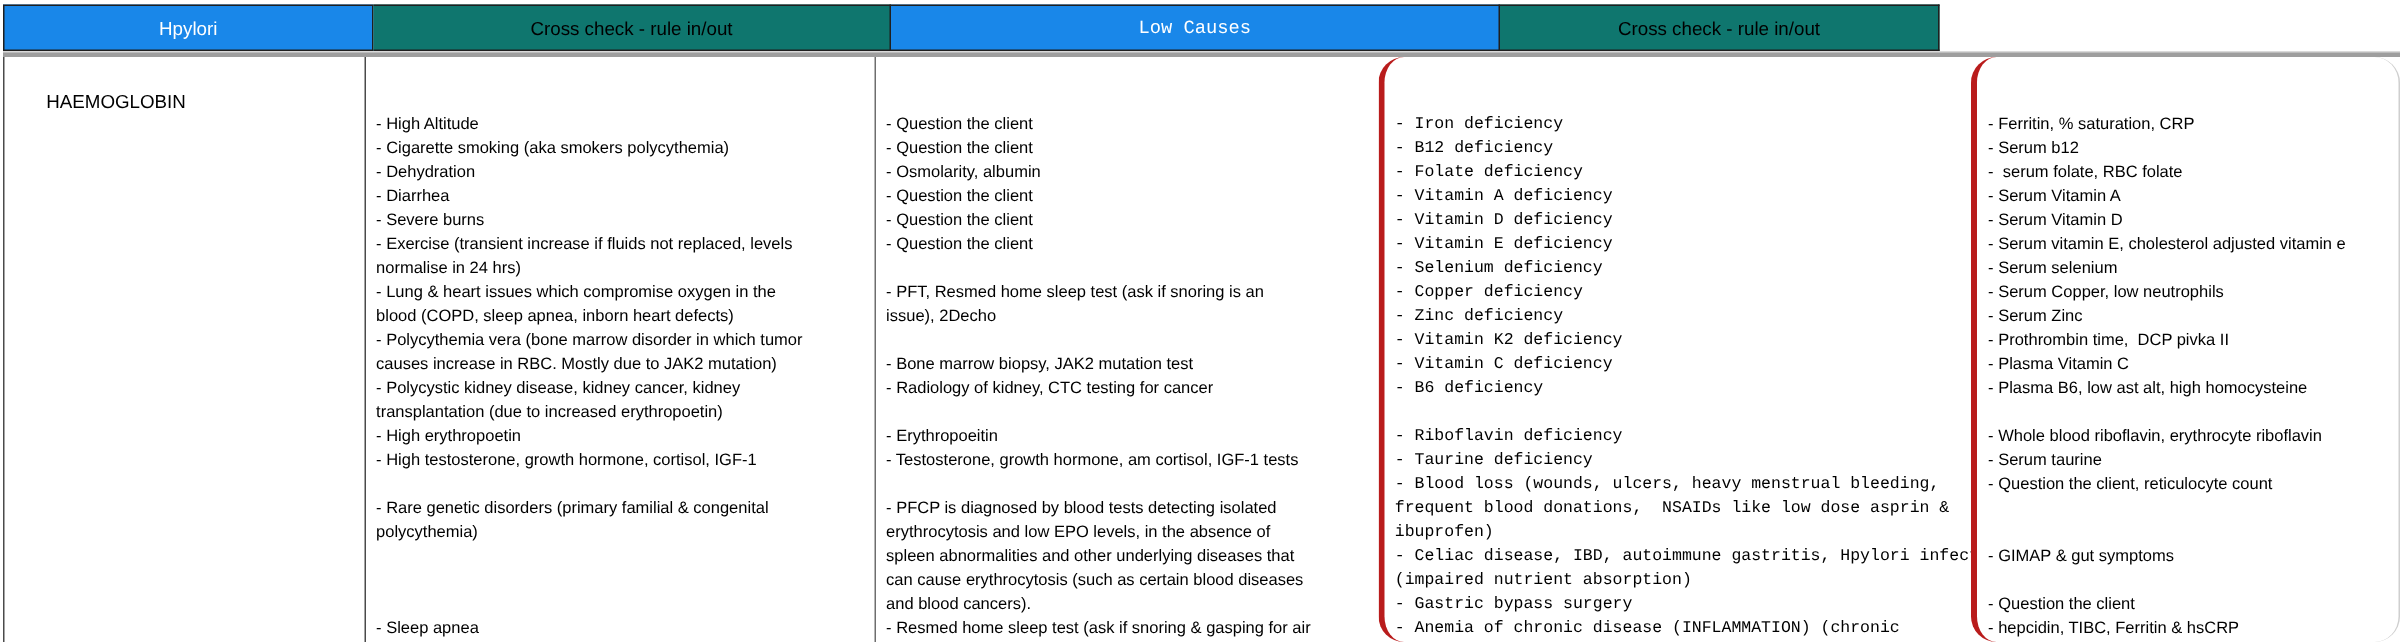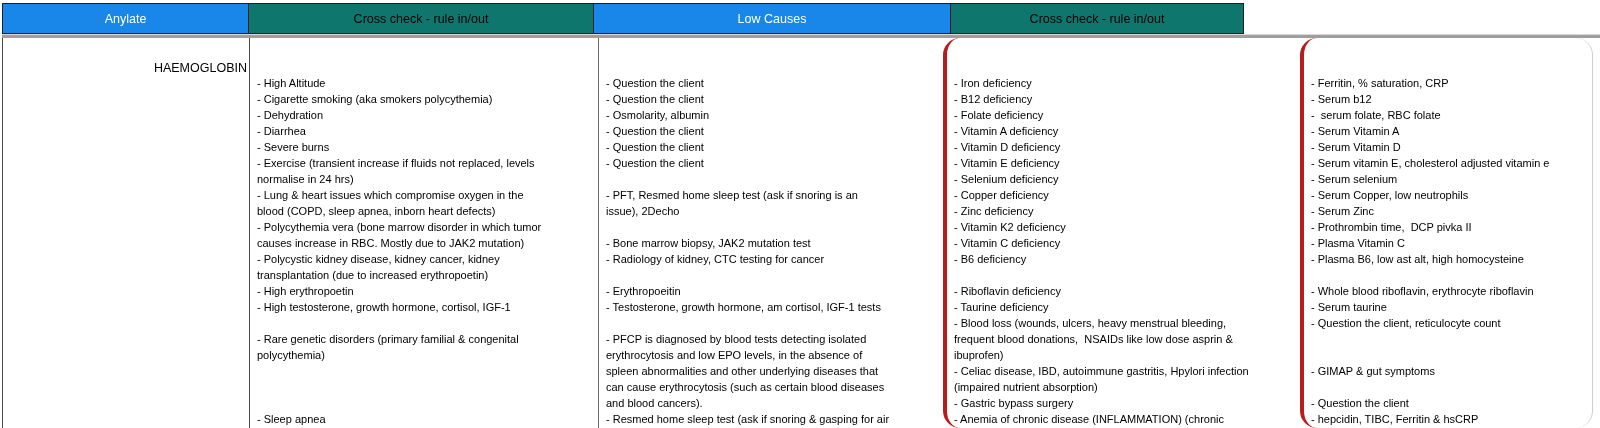--- a/index.html
+++ b/index.html
@@ -35,38 +35,38 @@
     padding: 5px 2px 0 7px;
     white-space: pre;
     overflow: hidden;
   }
   .cell-text { white-space: pre; }
 
   
   .c1 { width: 247px; }
   .c2 { width: 349px; }
   .c3 { width: 345px; }
-  .c4 { width: 357px; }
+  .c4 { width: 406px; font-family: Liberation Mono, monospace; }
   .c5 { width: 293px; }
 
   .bl-dark  { border-left: 1px solid #4a4a4a; }
   .bl-grey  { border-left: 1px solid #6e6e6e; }
   .bl-blue  { border-left: 4px solid #b91c1c; border-radius: 17px; }
   .br-light { border-right: 1px solid #cfcfcf; }
 
-  .anylate-cell { font-size: 12.5px; padding-top: 6px; text-align: right; }
+  .anylate-cell { font-size: 12.5px; padding-top: 6px; }
 </style>
 </head>
 <body>
 
 <div class="sheet">
 
   <div class="header-row">
     <div class="hcell hdr-blue c1">
-      <span>Anylate</span>
+      <span>Hpylori</span>
     </div>
     <div class="hcell hdr-light c3">
       <span>Cross check - rule in/out</span>
     </div>
     <div class="hcell hdr-blue c4">
       <span>Low Causes</span>
     </div>
     <div class="hcell hdr-light c5">
       <span>Cross check - rule in/out</span>
     </div>

